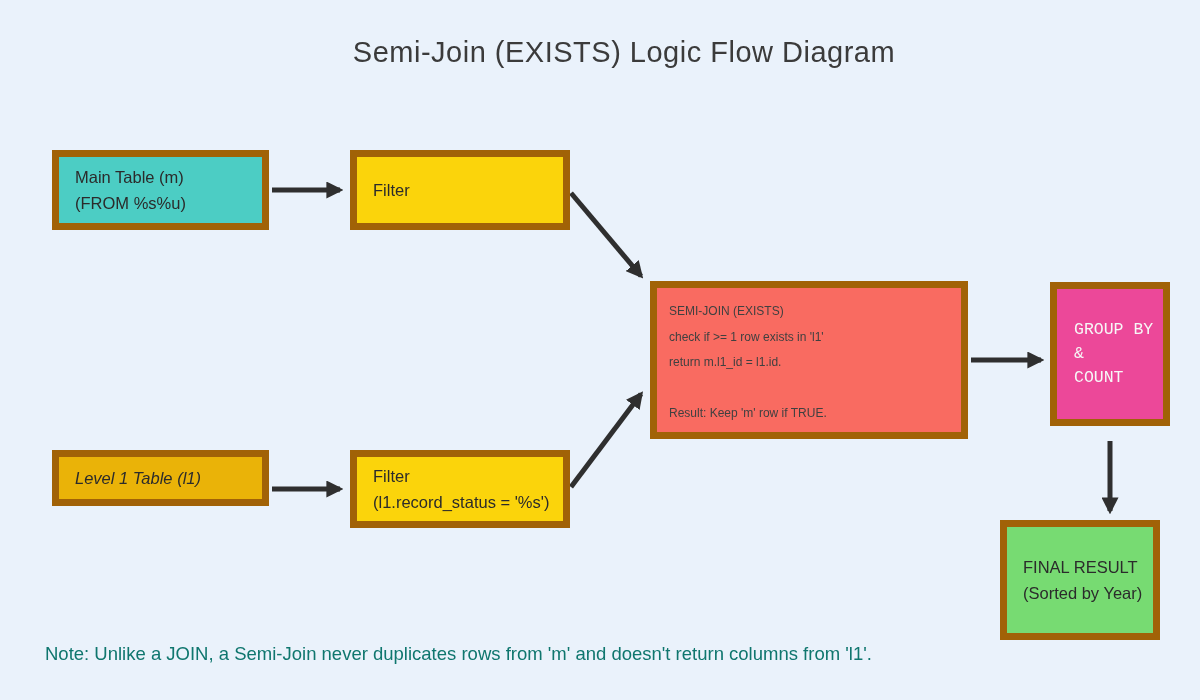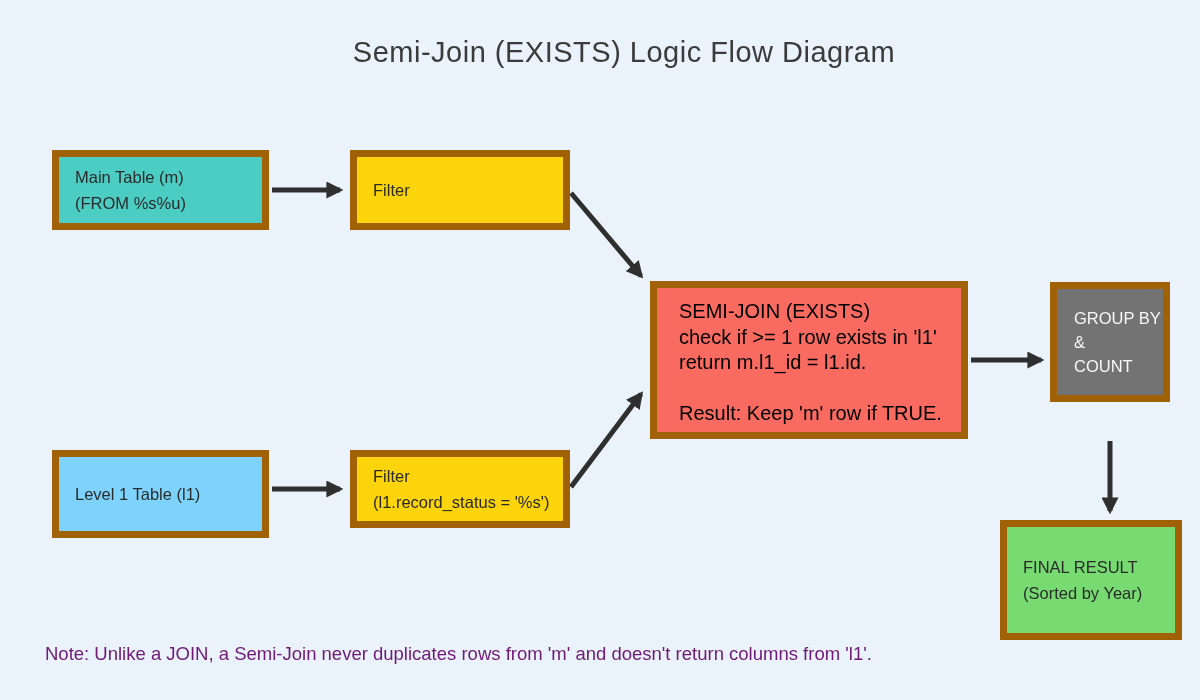--- a/index.html
+++ b/index.html
@@ -33,53 +33,54 @@
     justify-content: center;
     padding: 10px 16px;
     font-size: 16.5px;
     line-height: 26px;
     color: #2B2B2B;
   }
   .node .line { min-height: 26px; white-space: nowrap; }
 
   #node-main-table   { left: 52px;  top: 150px; width: 217px; height: 80px;  background: #4CCDC4; }
   #node-filter-main  { left: 350px; top: 150px; width: 220px; height: 80px;  background: #FBD40B; }
-  #node-level1-table { left: 52px;  top: 450px; width: 217px; height: 88px;  background: #7dd3fc; }
+  #node-level1-table { left: 52px;  top: 450px; width: 217px; height: 56px;  background: #eab308; font-style: italic; }
   #node-filter-l1    { left: 350px; top: 450px; width: 220px; height: 78px;  background: #FBD40B; }
 
   #node-semi-join {
     left: 650px; top: 281px; width: 318px; height: 158px;
     background: #F96B61;
-    color: #000000;
+    color: #404040;
     justify-content: flex-start;
-    padding: 11px 22px;
-    font-size: 20px;
+    padding: 11px 12px;
+    font-size: 12px;
     line-height: 25.5px;
   }
   #node-semi-join .line { min-height: 25.5px; }
 
   #node-group-by {
-    left: 1050px; top: 282px; width: 120px; height: 120px;
-    background: #737373;
+    left: 1050px; top: 282px; width: 120px; height: 144px;
+    background: #ec4899;
     color: #F7F7F7;
     line-height: 24px;
     padding-left: 17px;
+    font-family: Liberation Mono, monospace;
   }
   #node-group-by .line { min-height: 24px; }
 
   #node-final-result {
-    left: 1000px; top: 520px; width: 182px; height: 120px;
+    left: 1000px; top: 520px; width: 160px; height: 120px;
     background: #77DB72;
   }
 
   .note {
     position: absolute;
     left: 45px; top: 643px;
     font-size: 18.5px;
-    color: #701a75;
+    color: #0f766e;
     white-space: nowrap;
   }
 </style>
 </head>
 <body>
 
 <div class="stage">
 
   <div class="title">Semi-Join (EXISTS) Logic Flow Diagram</div>
 

